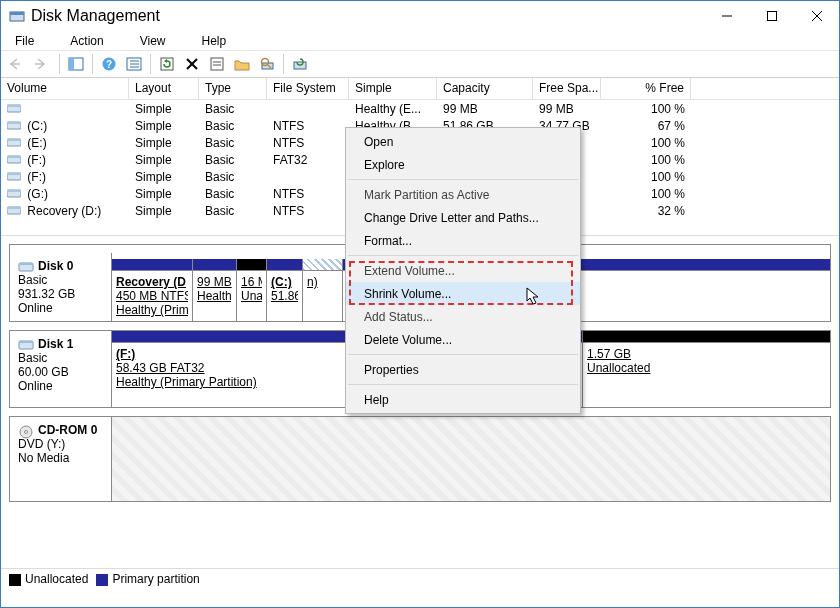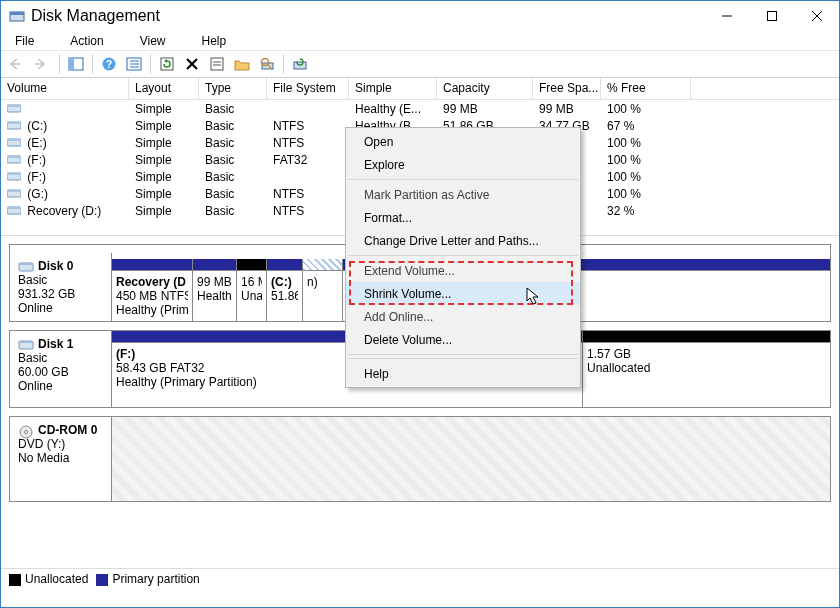--- a/index.html
+++ b/index.html
@@ -27,27 +27,27 @@
   .td { padding: 0 6px; overflow:hidden; white-space:nowrap;}
   .vol-icon { width: 14px; height: 10px; display:inline-block; margin-right:3px;}
 
   .col-vol  { width: 128px; }
   .col-lay  { width: 70px; }
   .col-typ  { width: 68px; }
   .col-fs   { width: 82px; }
   .col-st   { width: 88px; }
   .col-cap  { width: 96px; }
   .col-fr   { width: 68px; }
-  .col-pf   { width: 90px; }
+  .col-pf   { width: 90px; text-align: right; }
 
   .graph-area { padding: 0; height: 333px; overflow:hidden; border-bottom:1px solid #dcdcdc;}
   .disk-row { display: flex; border: 1px solid #888; margin: 8px; background:#fff;}
   .disk-left { width: 102px; padding: 6px 8px; border-right:1px solid #888;}
   .disk-left .dkname { font-weight: bold; }
-  .disk-parts { flex: 1; display: flex; position:relative;}
+  .disk-parts { flex: 1; display: flex; position:relative;text-decoration:underline;}
   .part { border-left: 1px solid #888; padding: 4px 4px 4px 4px; display:flex; flex-direction:column; justify-content:flex-start; min-width:0;}
   .part:first-child{border-left:none;}
   .part .stripe { height: 12px; margin: -4px -4px 4px -4px; }
   .stripe-blue { background: #24279a; border-bottom:1px solid #888;}
   .stripe-black { background: #000; border-bottom:1px solid #888;}
   .disk0 .part .pline, .disk1 .part .pline { white-space:nowrap; overflow:hidden; font-size:12px;}
   .dk-empty { flex:1; background:repeating-linear-gradient(45deg,#f4f4f4,#f4f4f4 6px,#ececec 6px,#ececec 12px);}
   
   .hatch { background-image: repeating-linear-gradient(45deg,#b0c8e8,#b0c8e8 2px,#fff 2px,#fff 5px); }
   
@@ -379,28 +379,29 @@
 <div class="legend">
   <span><span class="sw" style="background:#000"></span><span>Unallocated</span></span>
   <span><span class="sw" style="background:#24279a"></span><span>Primary partition</span></span>
 </div>
 
 <div class="ctxmenu">
   <div class="mitem">Open</div>
   <div class="mitem">Explore</div>
   <div class="msep"></div>
   <div class="mitem disabled">Mark Partition as Active</div>
+  <div class="mitem">Change Drive Letter and Paths...</div>
   <div class="mitem">Format...</div>
-  <div class="mitem">Change Drive Letter and Paths...</div>
   <div class="msep"></div>
   <div class="mitem disabled">Extend Volume...</div>
   <div class="mitem hover">Shrink Volume...</div>
-  <div class="mitem disabled">Add Online...</div>
+  <div class="mitem disabled">Add Status...</div>
   <div class="mitem">Delete Volume...</div>
   <div class="msep"></div>
+  <div class="mitem">Properties</div>
   <div class="msep"></div>
   <div class="mitem">Help</div>
 </div>
 
 <div class="redbox" style="left:348px; top:260px; width:224px; height:44px;"></div>
 
 <div class="cursor" style="left:525px; top:286px;">
   <svg width="16" height="20">
       <path d="M1 1 L1 14 L4 11 L7 17 L10 16 L7 10 L12 10 Z" fill="#fff" stroke="#000"></path>
     </svg>

